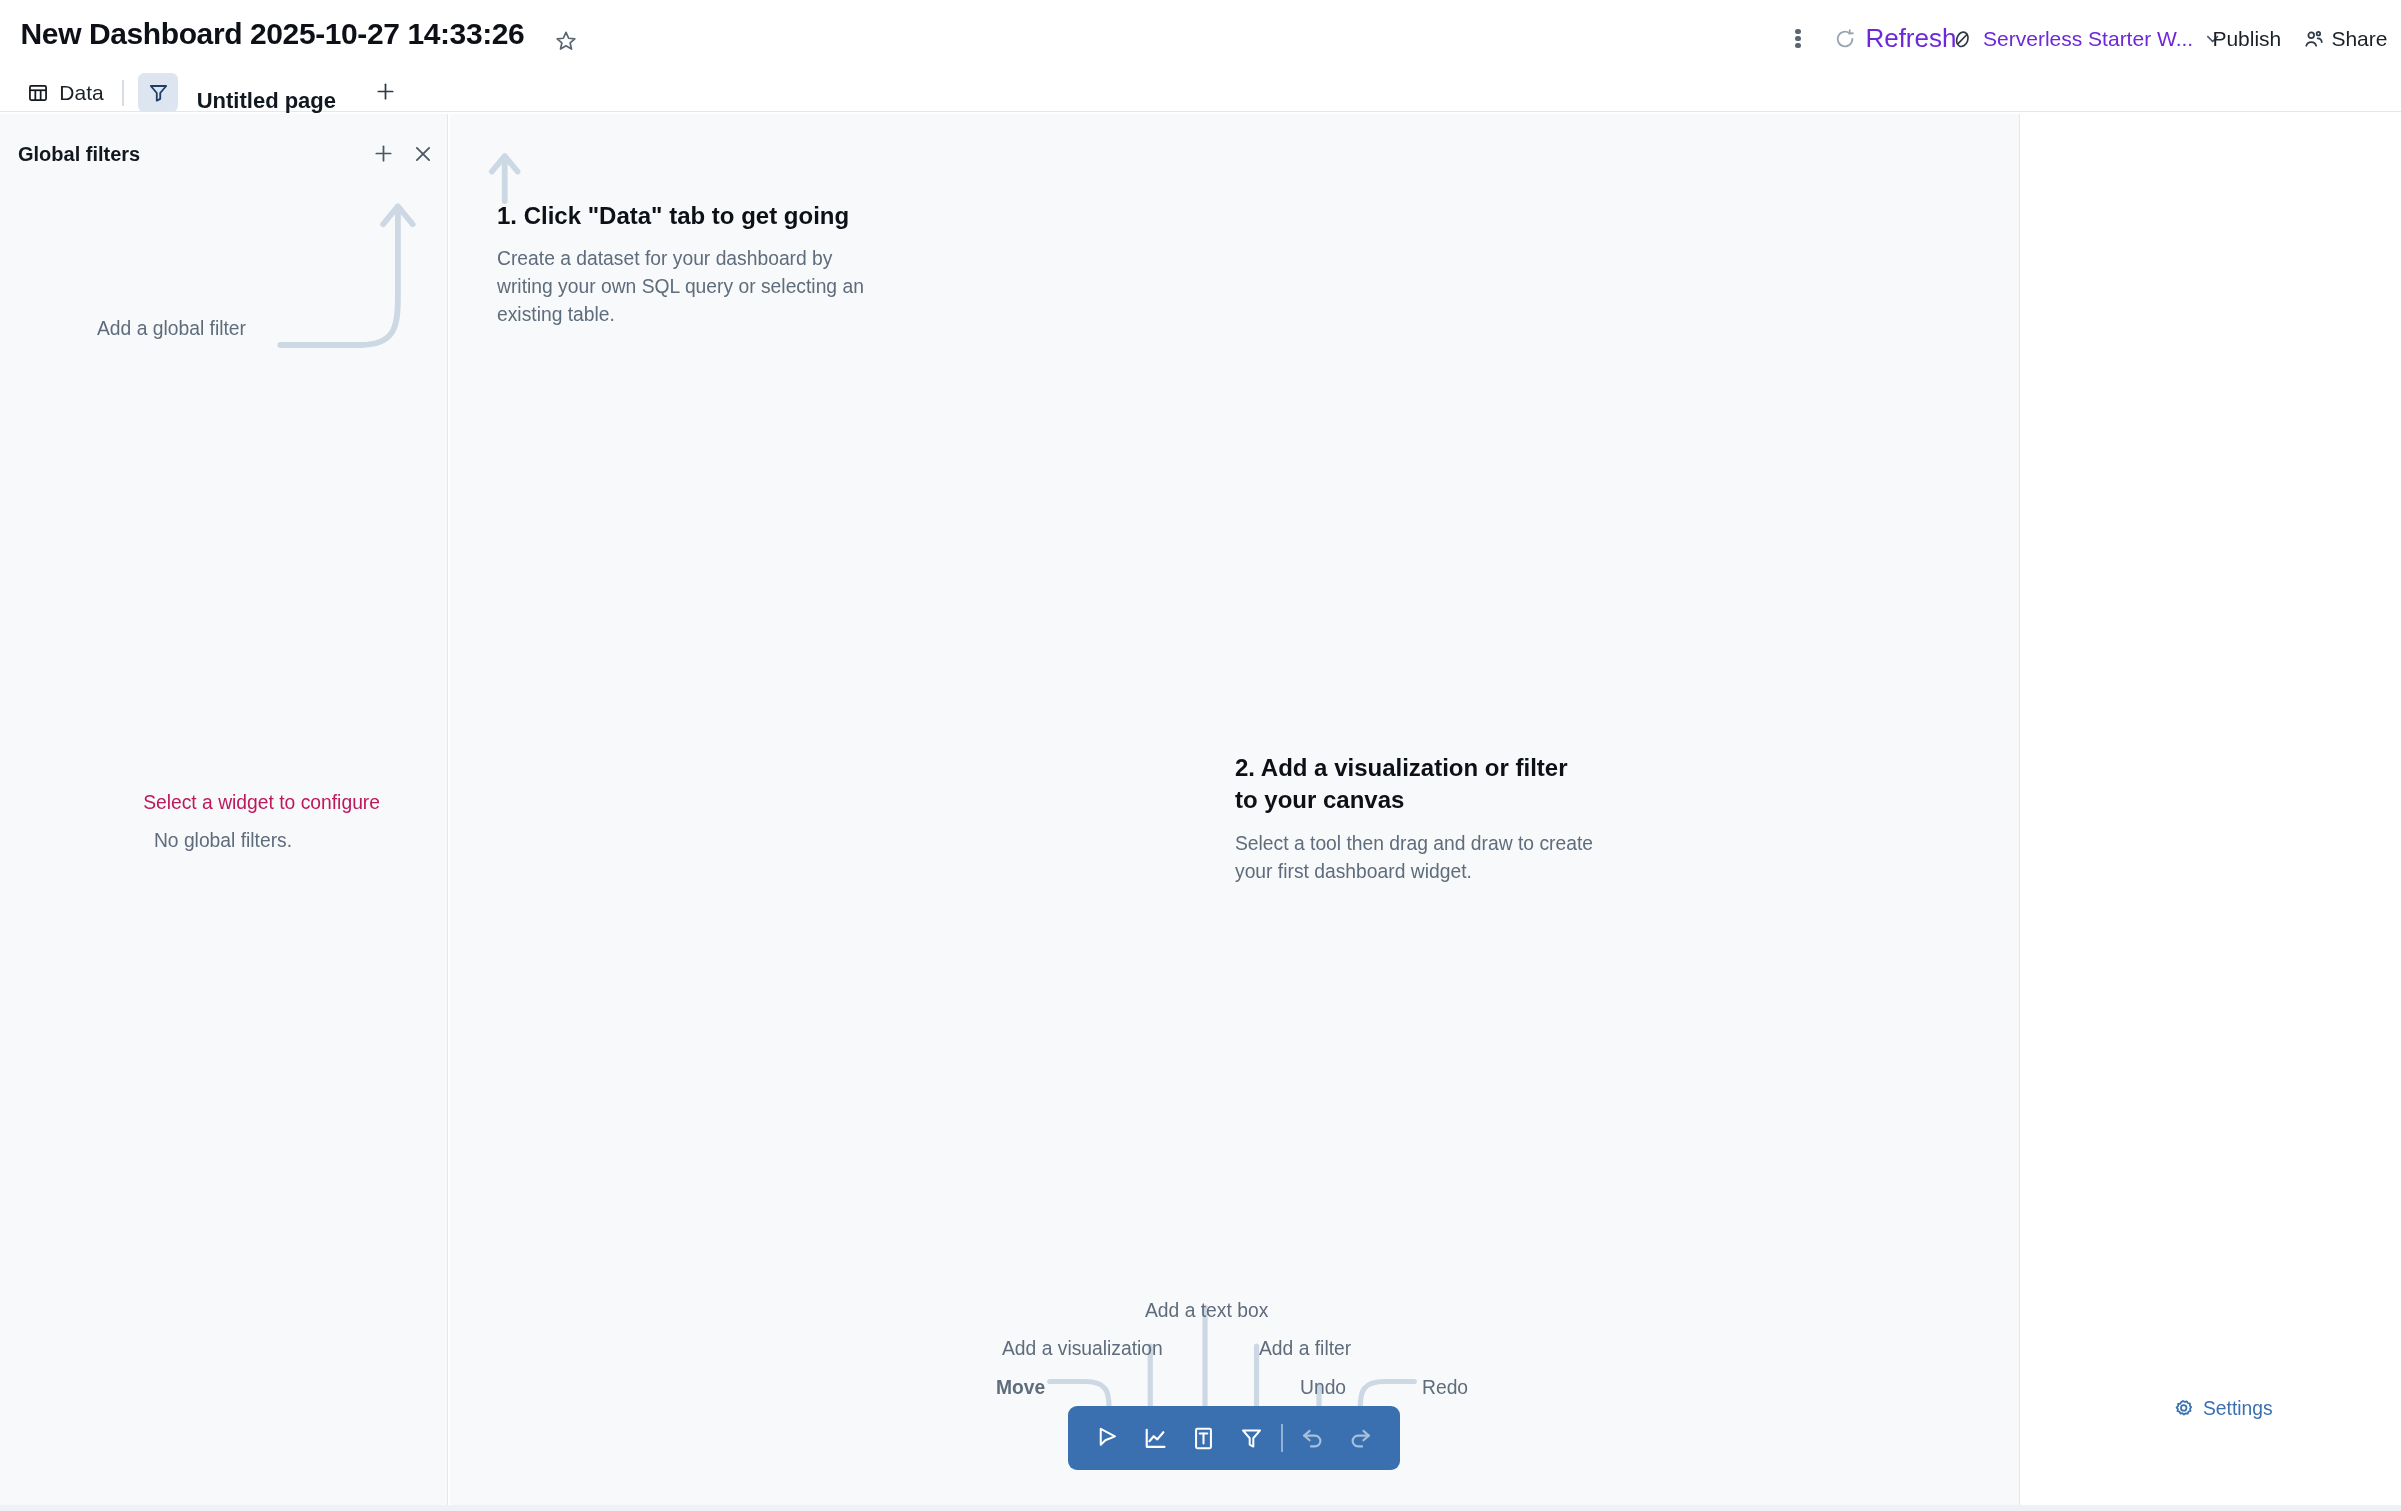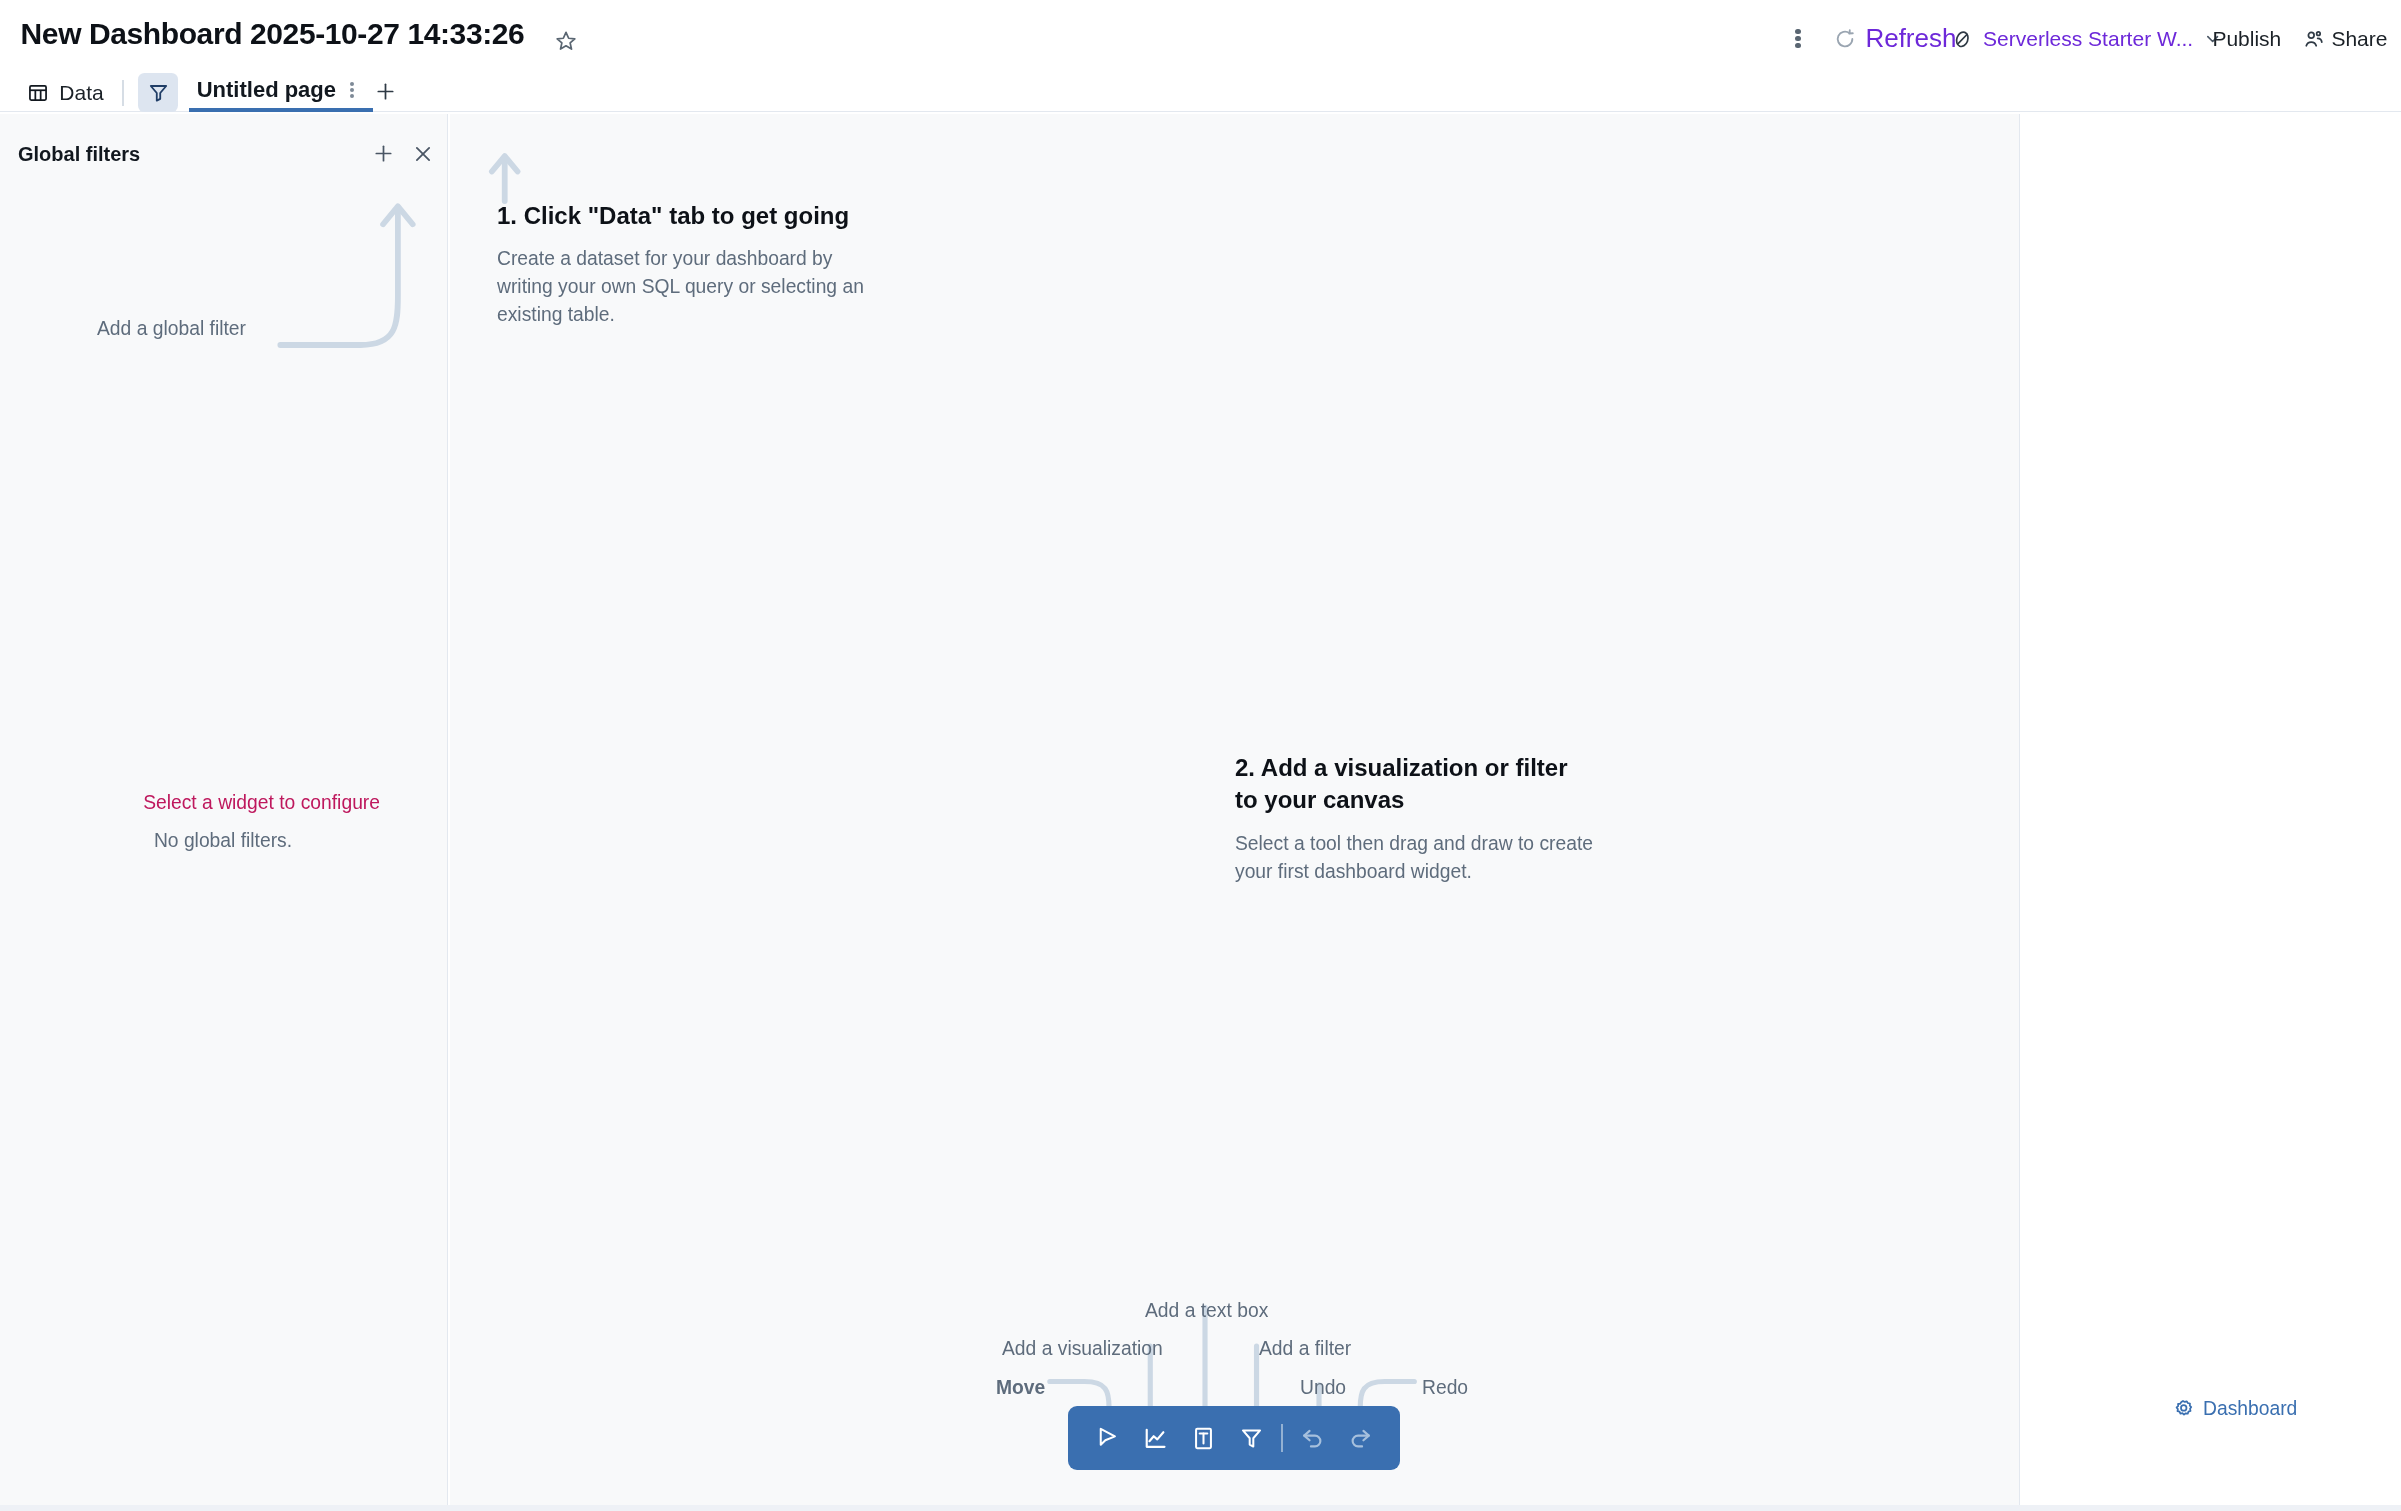--- a/index.html
+++ b/index.html
@@ -65,24 +65,25 @@
   .tab-divider {
     position: absolute; left: 122px; top: 7.7px; width: 1.9px; height: 26px;
     background: #d6dde5;
   }
   .filter-tab {
     position: absolute; left: 138px; top: 1.3px; width: 40px; height: 39px;
     background: #dde5f0; border-radius: 6.4px;
     display: flex; align-items: center; justify-content: center; cursor: pointer;
   }
   .page-tab {
-    position: absolute; left: 189px; top: 0px; height: 40px;
+    position: absolute; left: 189px; top: 16px; height: 40px;
     display: flex; align-items: center; gap: 2.6px; cursor: pointer;
     border-bottom: 4.5px solid #3a6fb0;
     padding: 0 7.7px 0 7.7px;
+    flex-direction: column;
   }
   .page-tab-label {
     font-size: 22px; font-weight: 700; color: #12181f; white-space: nowrap;
   }
   .page-kebab {
     width: 27px; height: 35px; display: flex; flex-direction: column;
     align-items: center; justify-content: center; cursor: pointer;
   }
   .page-kebab .kebab-dot { width: 4.5px; height: 4.5px; background: #7e8a97; margin: 1.6px 0; }
   .addpage-btn {
@@ -378,17 +379,17 @@
 </div>
 
 <div class="right-panel"></div>
 <div class="rp-empty">Select a widget to configure</div>
 
 <div class="rp-settings">
   <svg width="22" height="22" viewBox="0 0 24 24" fill="none" stroke="#3a6fb0" stroke-width="1.9" stroke-linejoin="round">
     <path d="M12 3.2 14 4.3 16.2 3.6 17.3 5.6 19.6 6 19.4 8.3 21 9.9 19.7 11.8 20.2 14.1 18 14.8 17.2 17 14.9 16.7 13.1 18.1 11.4 16.5 9.2 17 8.2 14.9 6 14.4 6.4 12.1 5 10.3 6.7 8.8 6.6 6.5 8.9 6.3 10.2 4.3 Z"></path>
     <circle cx="12.8" cy="10.8" r="3"></circle>
   </svg>
-  <span>Dashboard</span>
+  <span>Settings</span>
 </div>
 
 <div class="bottom-border"></div>
 
 
 </body></html>

